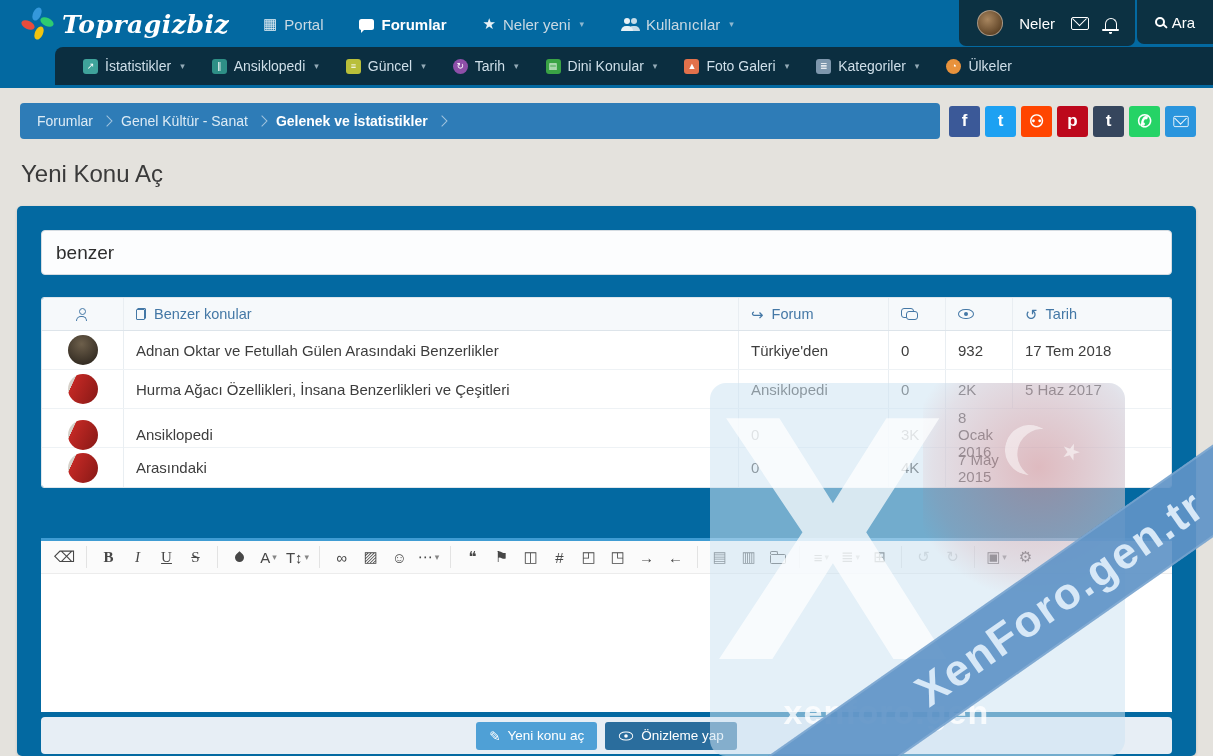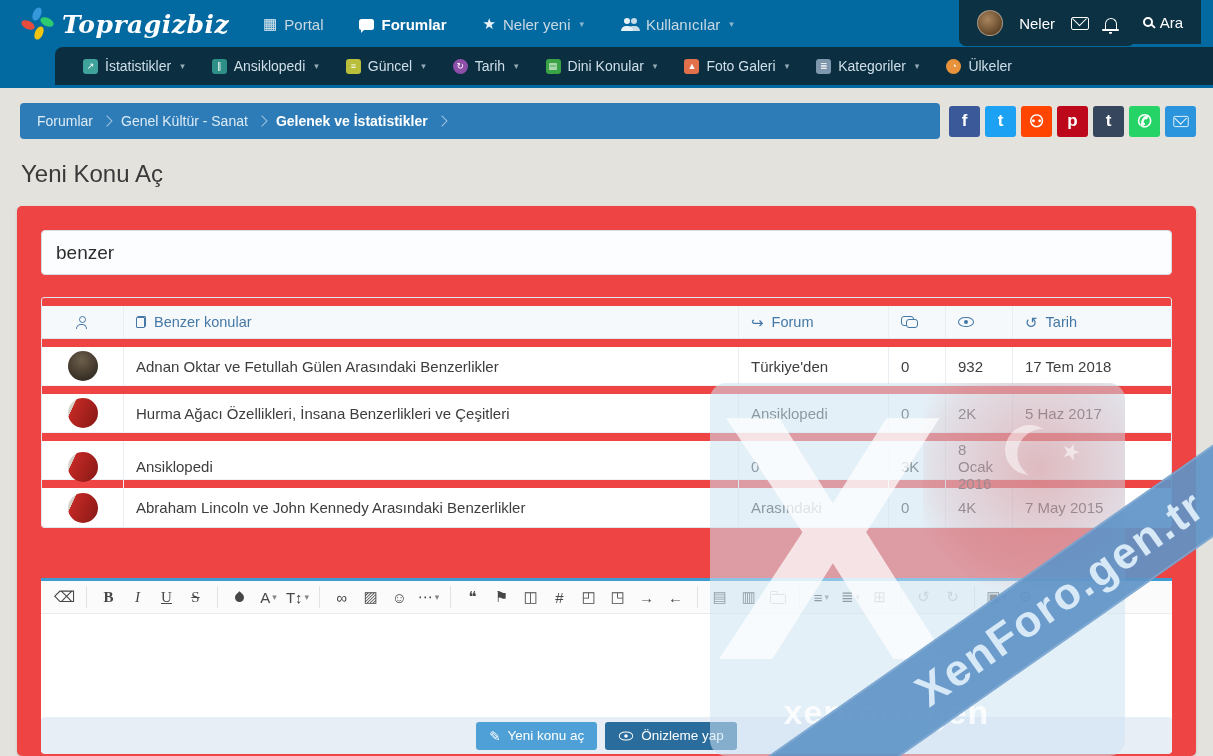--- a/index.html
+++ b/index.html
@@ -13,21 +13,21 @@
   .logo-text { color:#fff; font-family:"DejaVu Serif", serif; font-style:italic; font-weight:bold; font-size:25px; letter-spacing:.5px; }
   .main-nav { display:flex; align-items:center; gap:36px; margin-left:34px; }
   .nav-item { display:flex; align-items:center; gap:7px; color:#c9d9e3; font-size:15px; cursor:pointer; }
   .nav-item.active { color:#ffffff; font-weight:bold; }
   .nav-glyph { font-size:15px; color:#e8f1f6; }
   .caret { font-size:9px; opacity:.7; margin-left:2px; }
 
   .user-panel { position:absolute; top:0; right:78px; height:46px; background:#0c3142; border-radius:0 0 7px 7px;
     display:flex; align-items:center; gap:16px; padding:0 18px; color:#fff; font-size:15px; }
   .avatar-sm { width:26px; height:26px; border-radius:50%; background:radial-gradient(circle at 40% 35%, #a8865f, #5e4326 75%); border:1px solid rgba(255,255,255,.4); }
-  .search-panel { position:absolute; top:0; right:12px; width:76px; height:44px; background:#0c3142; border-radius:0 0 0 7px;
+  .search-panel { position:absolute; top:0; right:0; width:76px; height:44px; background:#0c3142; border-radius:0 0 0 7px;
     display:flex; align-items:center; justify-content:center; gap:7px; color:#fff; font-size:15px; cursor:pointer; }
 
   .submenu { position:absolute; left:55px; right:0; top:47px; height:38px; background:#0b2e40; border-radius:8px 0 0 0;
     display:flex; align-items:center; gap:27px; padding-left:28px; }
   .sub-item { display:flex; align-items:center; gap:7px; color:#cfdfe9; font-size:14px; cursor:pointer; }
   .sub-ico { width:15px; height:15px; border-radius:3px; display:flex; align-items:center; justify-content:center; color:#fff; font-size:9px; }
   .sub-ico.round { border-radius:50%; }
 
   
   .i-person, .i-person-o { position:relative; width:13px; height:13px; display:inline-block; }
@@ -64,28 +64,28 @@
   .crumb-row { display:flex; align-items:center; margin:15px 17px 0 20px; position:relative; z-index:2; }
   .breadcrumbs { flex:1; height:36px; background:#2e7cb7; border-radius:4px; display:flex; align-items:center; padding:0 17px; margin-right:9px; }
   .crumb { color:#dcebf5; font-size:14px; cursor:pointer; }
   .crumb.current { color:#ffffff; font-weight:bold; }
   .share-buttons { display:flex; gap:5px; }
   .share-btn { width:31px; height:31px; border-radius:3px; display:flex; align-items:center; justify-content:center; color:#fff; font-size:17px; font-weight:bold; cursor:pointer; }
 
   .page-title { margin:21px 0 15px 21px; font-size:24px; font-weight:400; color:#3a3a3a; position:relative; z-index:2; }
 
   
-  .card { position:absolute; left:17px; right:17px; top:206px; height:550px; background:#ef4444; border-radius:5px;
+  .card { position:absolute; left:17px; right:17px; top:206px; height:550px; background:#0369a1; border-radius:5px;
     box-shadow:0 1px 3px rgba(0,0,0,.14); padding:24px; z-index:1; }
   .title-input { width:100%; height:45px; border:1px solid #d5dce2; border-radius:4px; background:#fcfdfe;
     font-size:19px; color:#2e2e2e; padding:0 14px; font-family:"Liberation Sans", sans-serif; outline:none; }
 
   
   .sim-table { margin-top:22px; border:1px solid #dfe6ec; border-radius:3px; overflow:hidden; }
-  .t-row { display:grid; grid-template-columns:82px 1fr 150px 57px 67px 158px; align-items:center;margin-top:8px; }
+  .t-row { display:grid; grid-template-columns:82px 1fr 150px 57px 67px 158px; align-items:center; }
   .t-head { background:#f6f9fb; height:33px; color:#4478a6; font-size:14.5px; border-bottom:1px solid #dde4ea; }
   .t-cell { display:flex; align-items:center; gap:8px; padding:0 12px; height:100%; border-right:1px solid #e9eef2; }
   .t-cell:last-child { border-right:none; }
   .t-cell.center { justify-content:center; }
   .t-body { height:39px; font-size:15px; color:#3d3d3d; border-bottom:1px solid #eef2f5; background:#fff; }
   .t-body:last-child { border-bottom:none; }
   .t-body .title-link { cursor:pointer; }
   .avatar { width:30px; height:30px; border-radius:50%; }
   .avatar.dark { background:radial-gradient(circle at 45% 30%, #6d5f4b, #362e24 75%); }
   .avatar.red { background:linear-gradient(115deg, #d6d1c9 20%, #c12824 21%, #8f1b18 88%); }
@@ -306,23 +306,20 @@
         </div>
       <div class="t-cell">Ansiklopedi</div>
       <div class="t-cell">0</div>
       <div class="t-cell">3K</div>
       <div class="t-cell">8 Ocak 2016</div>
     </div>
     <div class="t-row t-body">
       <div class="t-cell center">
           <span class="avatar red"></span>
         </div>
-      <div class="t-cell">
-          <span class="title-link">Abraham Lincoln ve John Kennedy Arasındaki Benzerlikler</span>
-        </div>
       <div class="t-cell">Arasındaki</div>
       <div class="t-cell">0</div>
       <div class="t-cell">4K</div>
       <div class="t-cell">7 May 2015</div>
     </div>
   </div>
 
   
   <div class="editor">
     <div class="toolbar">

